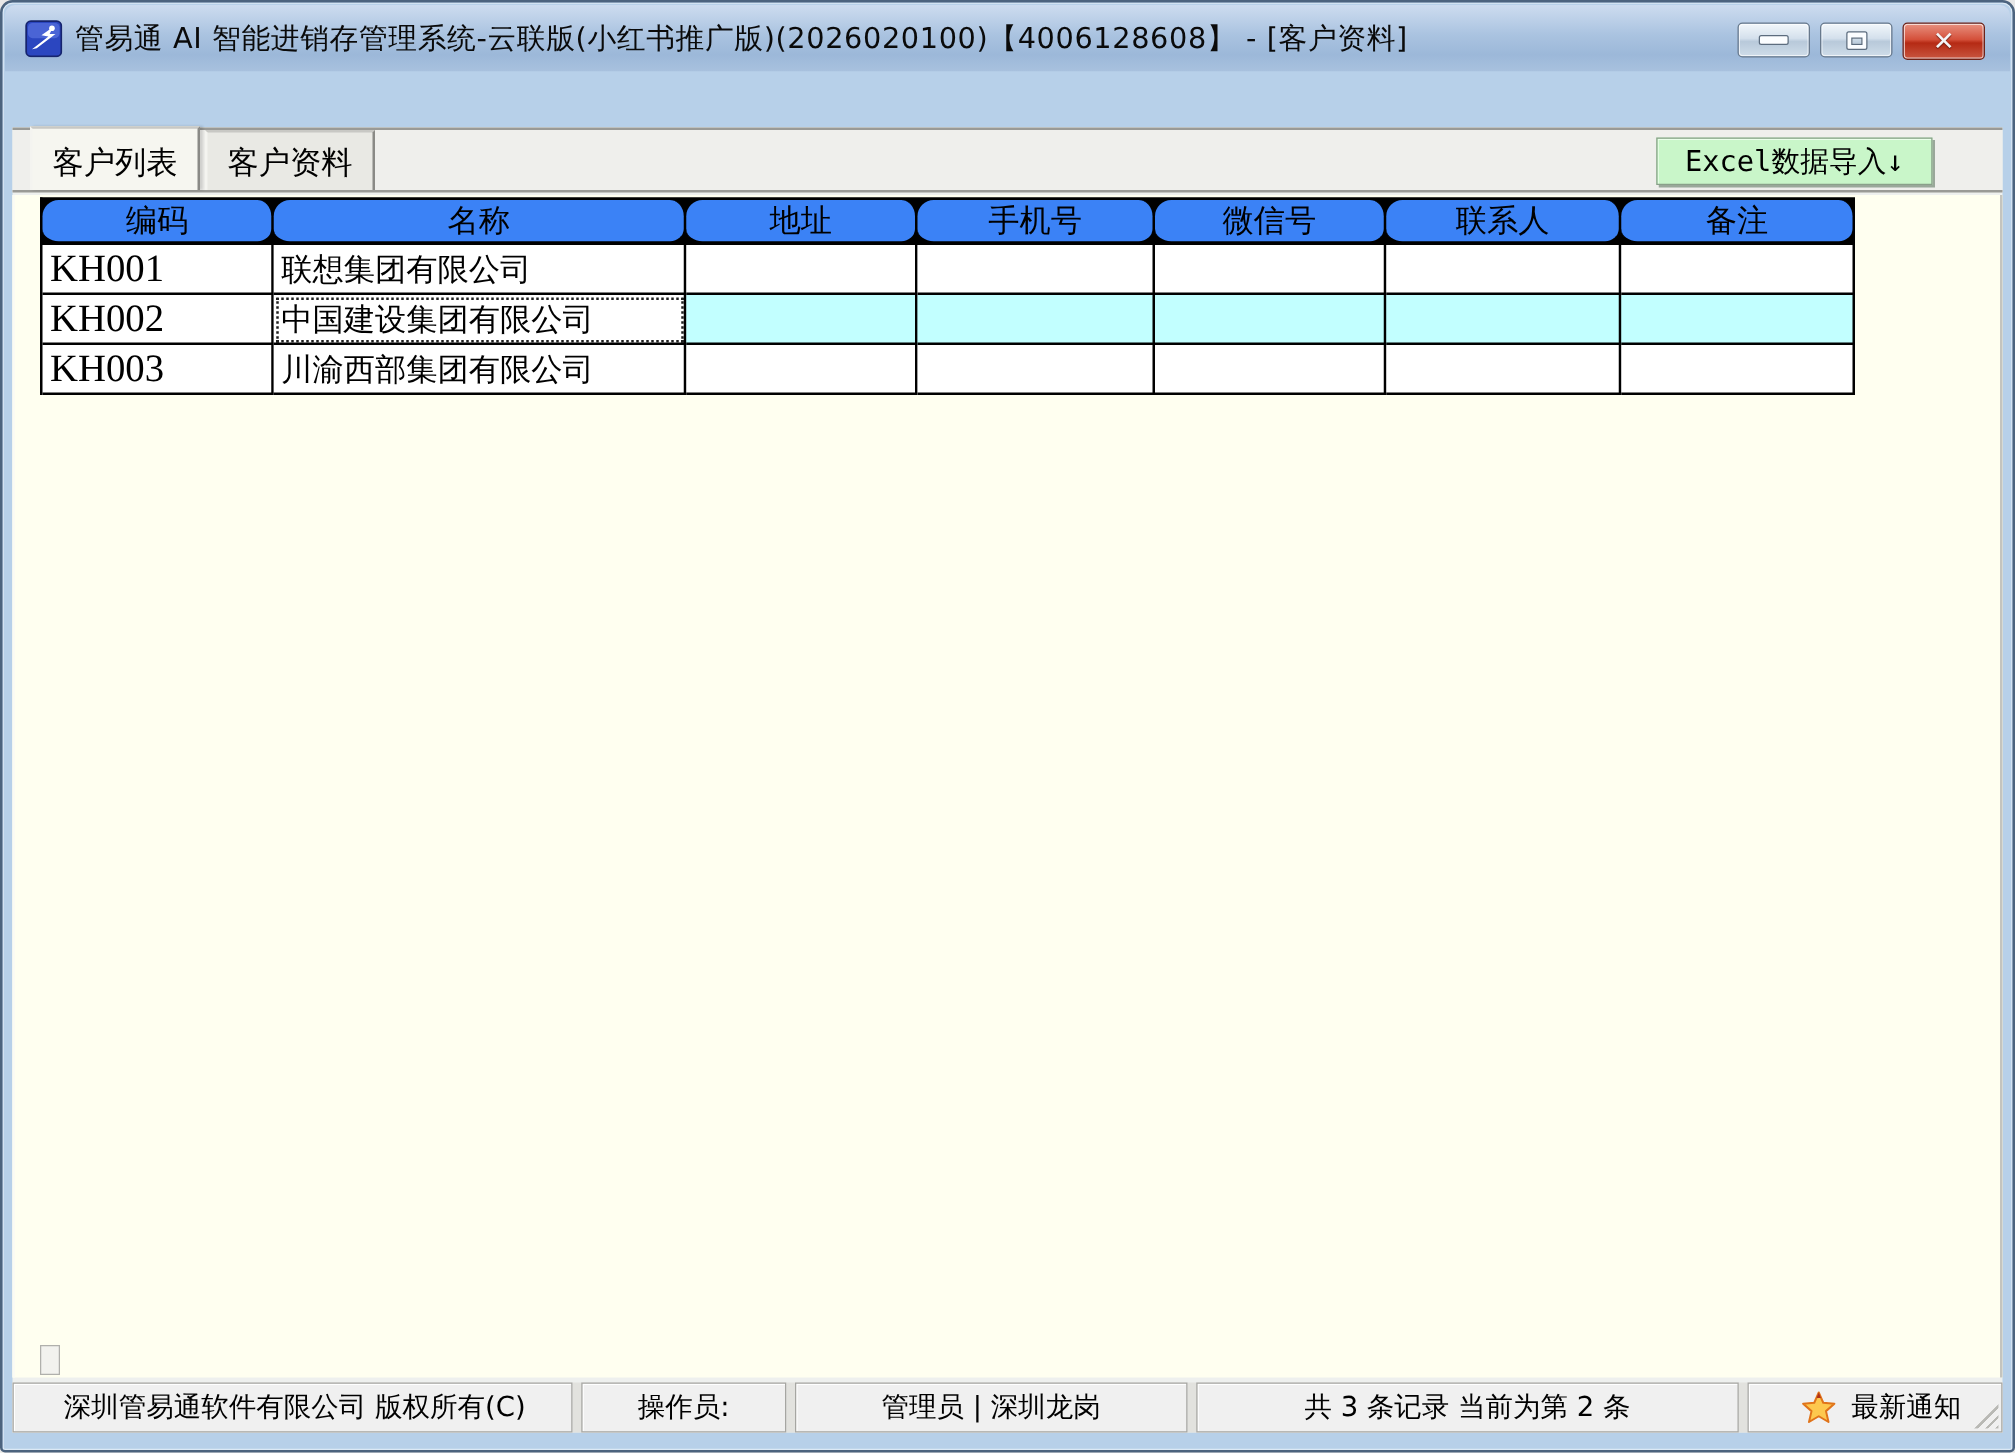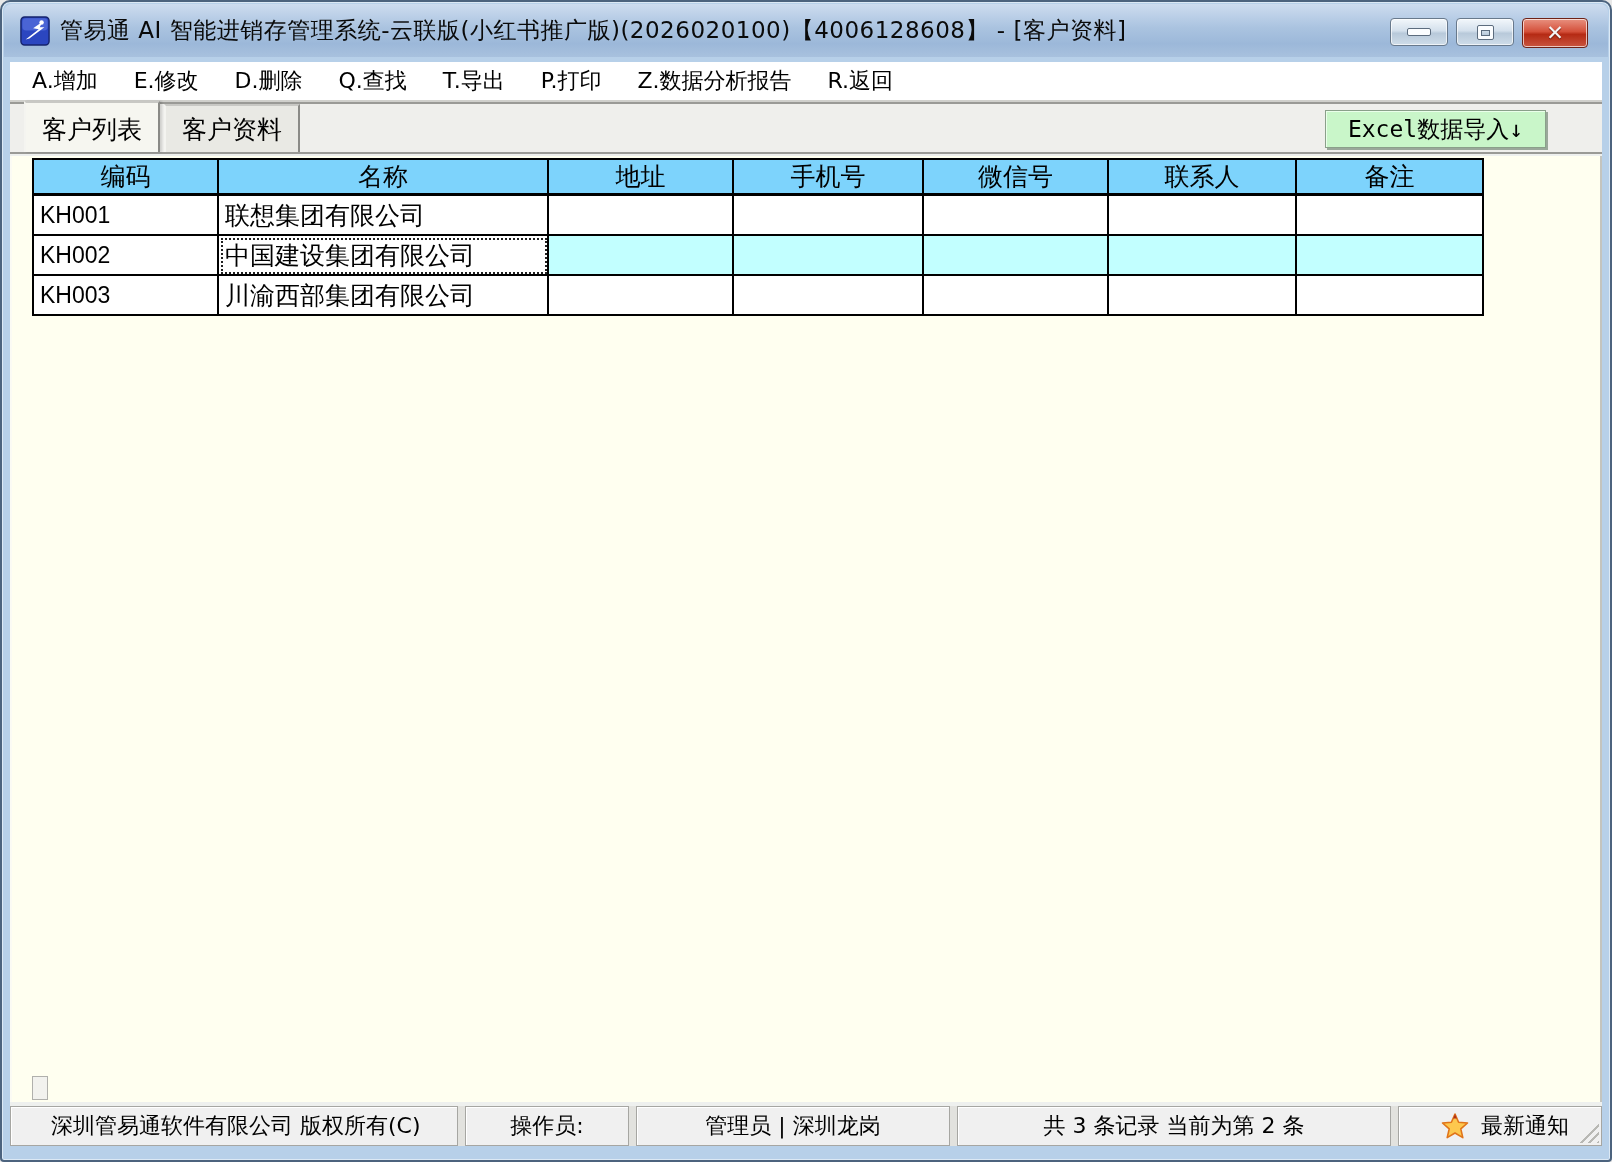--- a/index.html
+++ b/index.html
@@ -92,22 +92,22 @@
     grid-template-columns:185px 330px 185px 190px 185px 188px 187px;
     border-left:2px solid #000; border-top:2px solid #000;
     background:#000;
     grid-auto-rows:auto;
   }
   .cell {
     background:#fff; border-right:2px solid #000; border-bottom:2px solid #000;
     font-size:25px; display:flex; align-items:center;
     height:38px; padding:0 6px; overflow:hidden; white-space:nowrap;
   }
-  .cell.head { background:#7dd3fc; justify-content:center; height:36px; border-bottom:3px solid #000; }
-  .cell.code { font-family:Liberation Sans, sans-serif; font-size:23px; }
+  .cell.head { background:#3b82f6; justify-content:center; height:36px; border-bottom:3px solid #000;border-radius:13px; }
+  .cell.code { font-family:Liberation Serif, serif; font-size:31px; }
   .cell.sel  { background:#c2ffff; }
   .cell.focus { outline:2px dotted #202020; outline-offset:-4px; }
   .row-h { height:40px; }
 
   .scroll-stub {
     position:absolute; left:20px; bottom:2px; width:16px; height:24px;
     background:#f2f2ee; border:1px solid #b0b0ac;
   }
 
   
@@ -152,30 +152,20 @@
         </div>
       <div class="wbtn">
           <span class="glyph-max"></span>
         </div>
       <div class="wbtn close">
           <span class="glyph-x">✕</span>
         </div>
     </div>
   </div>
 
-  <div class="menubar">
-    <span class="menu-item">A.增加</span>
-    <span class="menu-item">E.修改</span>
-    <span class="menu-item">D.删除</span>
-    <span class="menu-item">Q.查找</span>
-    <span class="menu-item">T.导出</span>
-    <span class="menu-item">P.打印</span>
-    <span class="menu-item">Z.数据分析报告</span>
-    <span class="menu-item">R.返回</span>
-  </div>
 
   <div class="client">
 
     <div class="tabstrip">
       <div class="tabs">
         <div class="tab active">客户列表</div>
         <div class="tab inactive">客户资料</div>
       </div>
       <div class="excel-btn">Excel数据导入↓</div>
     </div>

